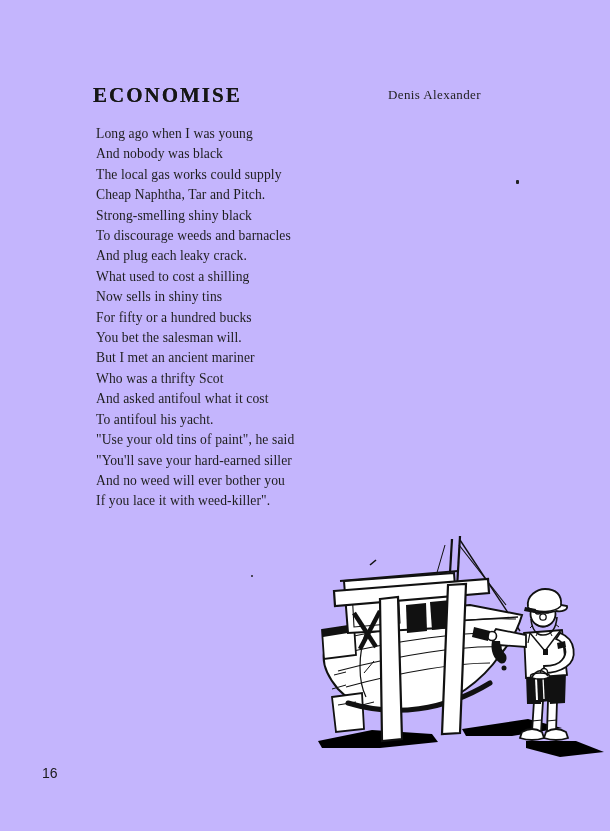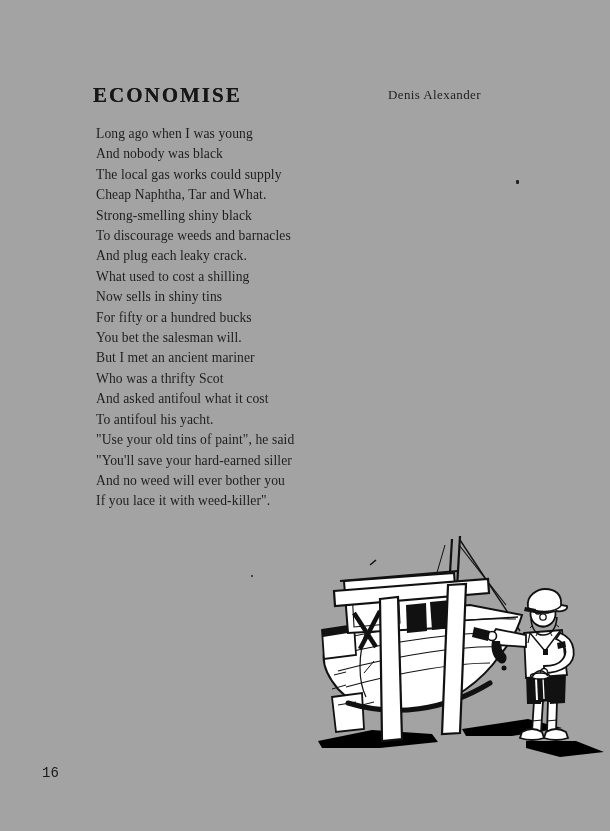--- a/index.html
+++ b/index.html
@@ -1,19 +1,19 @@
 <!DOCTYPE html>
 <html><head>
 <meta charset="utf-8">
 <style>
   html,body{margin:0;padding:0;background:#e8e8e8;}
   .page{
     position:relative;
     width:610px;height:831px;
-    background:#a3a3a3;
+    background:#c4b5fd;
     overflow:hidden;
     font-family:"Liberation Serif", serif;
     color:#1c1c1c;
   }
   .title{
     position:absolute;left:93px;top:83px;
     font-size:21px;font-weight:bold;
     letter-spacing:2px;
     color:#161616;
     text-shadow:0 0 0.5px #2a2a2a;
@@ -24,21 +24,21 @@
   }
   .poem{
     position:absolute;left:96px;top:124px;
     font-size:13.6px;line-height:20.4px;
     color:#1e1e1e;
     letter-spacing:0.1px;
   }
   .poem-line{white-space:pre;}
   .page-number{
     position:absolute;left:42px;top:765px;
-    font-family:Liberation Mono, monospace;
+    font-family:Liberation Sans, sans-serif;
     font-size:14px;color:#1a1a1a;
   }
   .illustration{
     position:absolute;left:314px;top:535px;
     width:290px;height:230px;
   }
   .speck{position:absolute;background:#222;}
   .speck-1{left:516px;top:180px;width:3px;height:4px;border-radius:1px;}
   .speck-2{left:251px;top:575px;width:2px;height:2px;border-radius:50%;}
 </style>
@@ -48,21 +48,21 @@
 <div class="page">
 
   <div class="title">ECONOMISE</div>
 
   <div class="author">Denis Alexander</div>
 
   <div class="poem">
       <div class="poem-line">Long ago when I was young</div>
       <div class="poem-line">And nobody was black</div>
       <div class="poem-line">The local gas works could supply</div>
-      <div class="poem-line">Cheap Naphtha, Tar and What.</div>
+      <div class="poem-line">Cheap Naphtha, Tar and Pitch.</div>
       <div class="poem-line">Strong-smelling shiny black</div>
       <div class="poem-line">To discourage weeds and barnacles</div>
       <div class="poem-line">And plug each leaky crack.</div>
       <div class="poem-line">What used to cost a shilling</div>
       <div class="poem-line">Now sells in shiny tins</div>
       <div class="poem-line">For fifty or a hundred bucks</div>
       <div class="poem-line">You bet the salesman will.</div>
       <div class="poem-line">But I met an ancient mariner</div>
       <div class="poem-line">Who was a thrifty Scot</div>
       <div class="poem-line">And asked antifoul what it cost</div>

